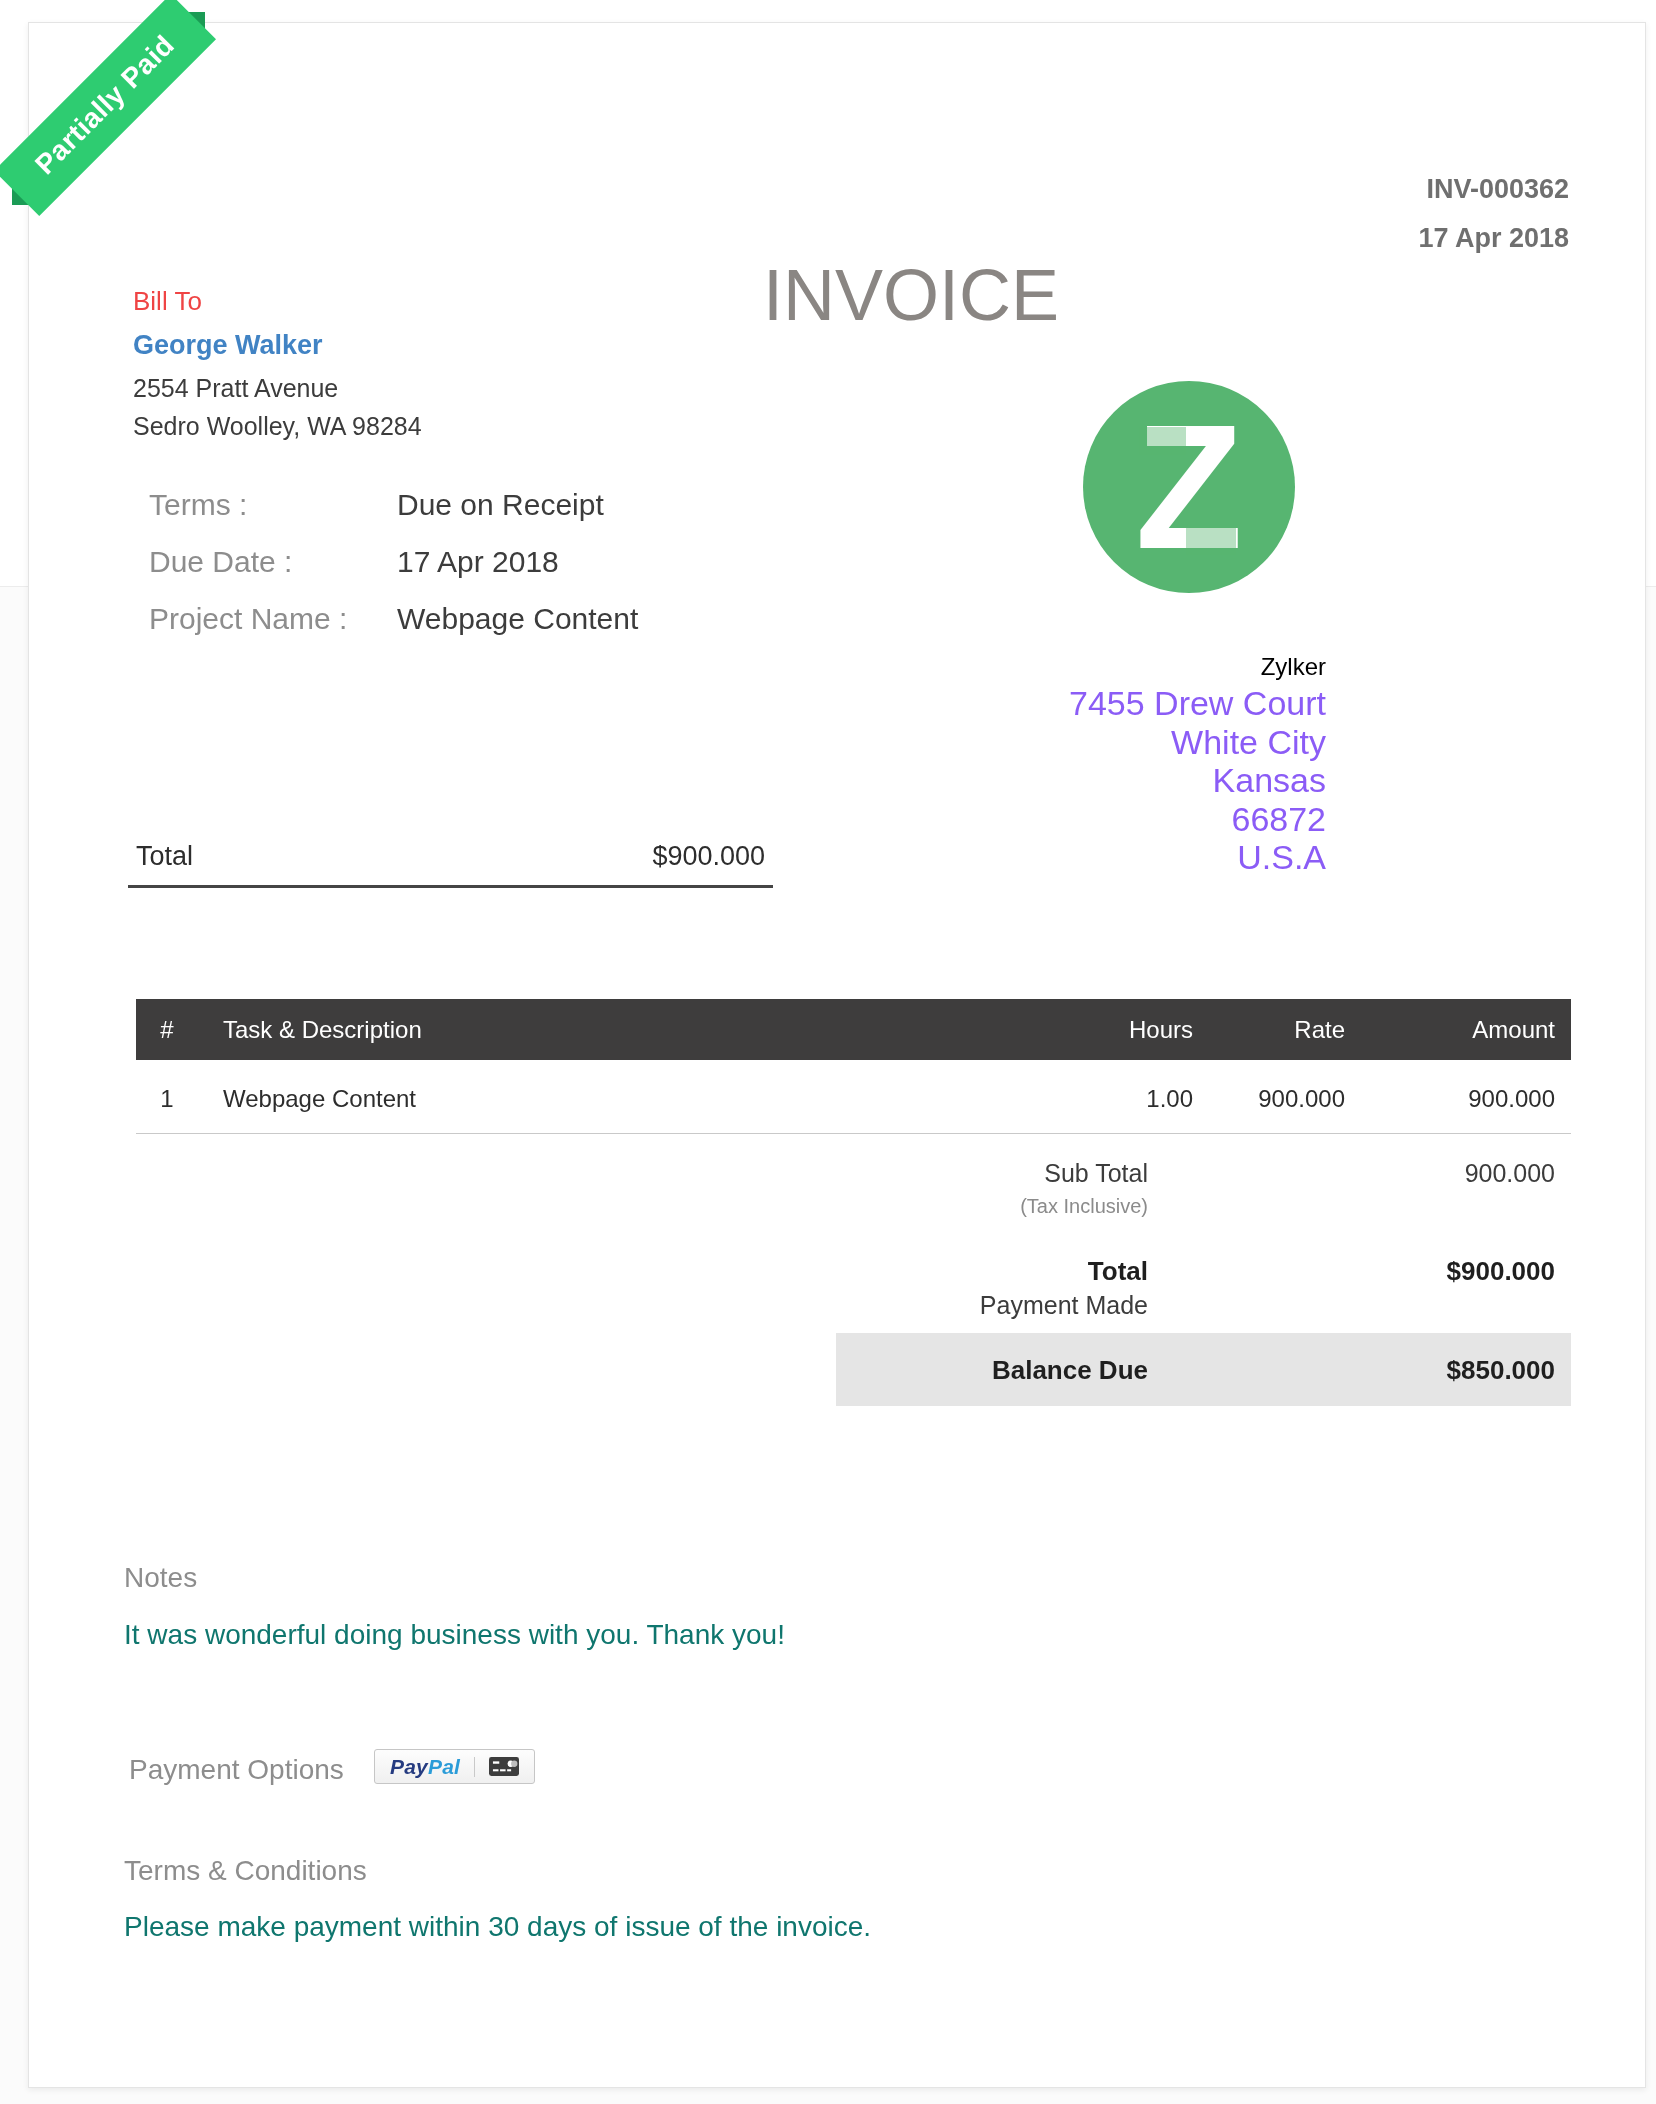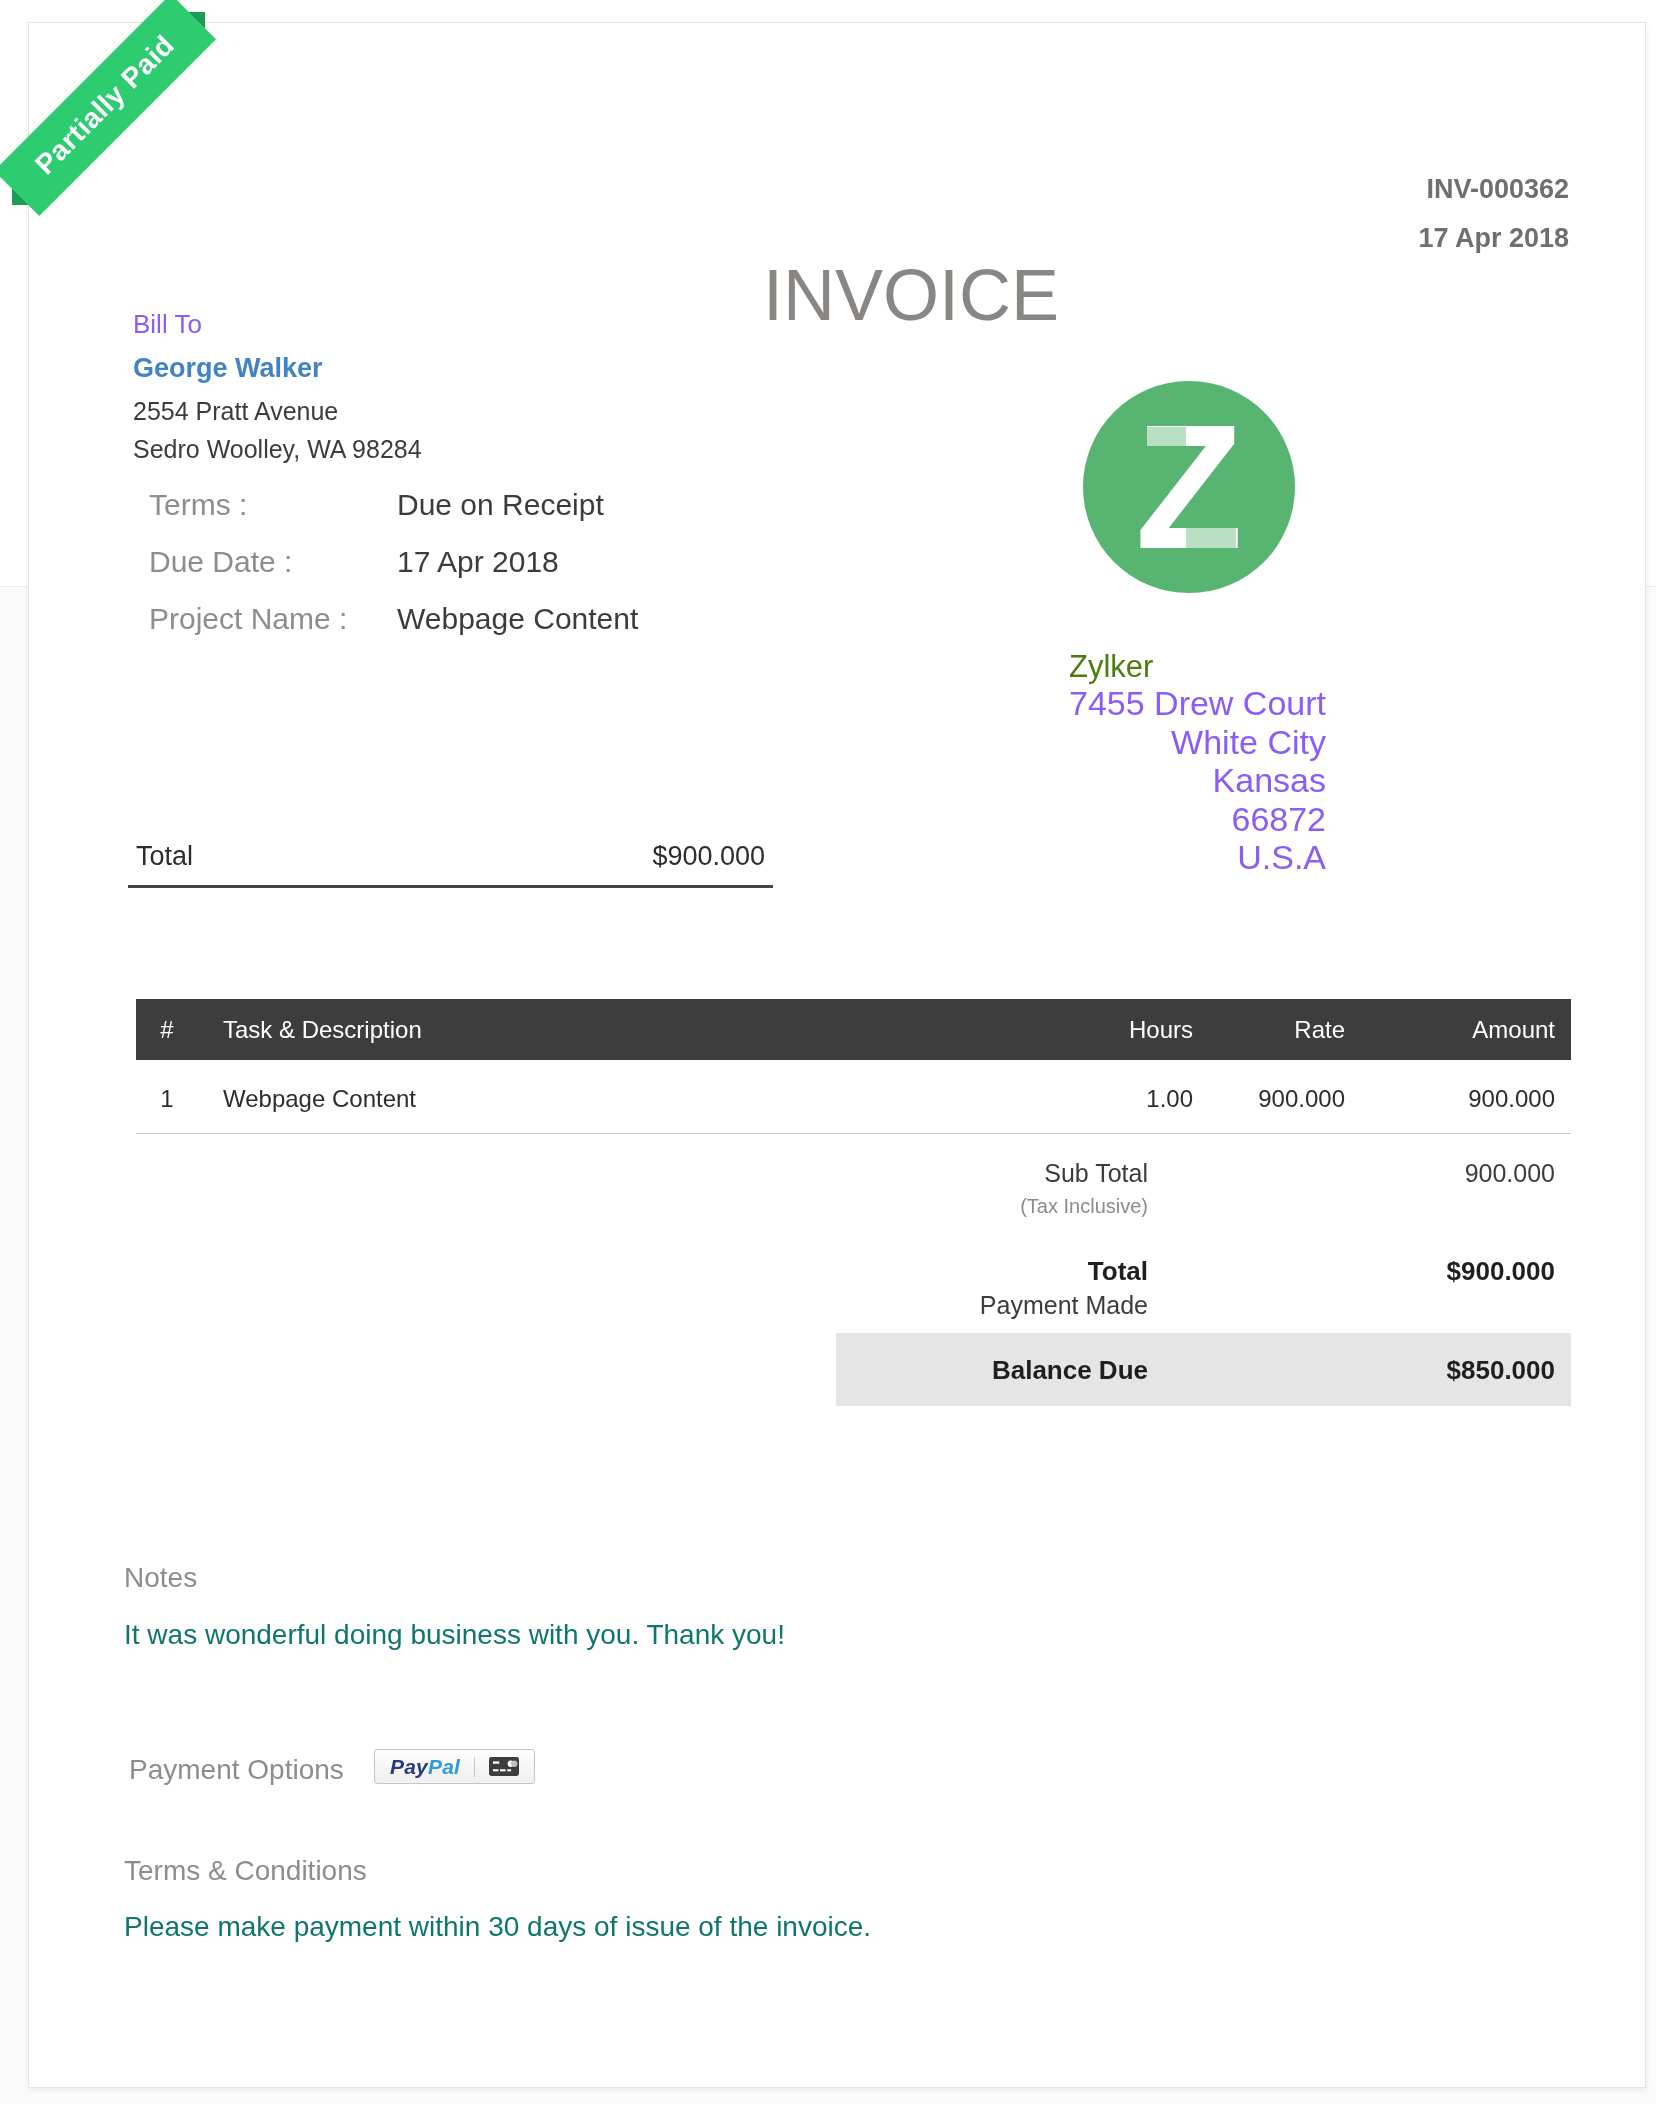--- a/index.html
+++ b/index.html
@@ -24,37 +24,37 @@
     transform:rotate(-45deg);
     display:flex;align-items:center;justify-content:center;
     color:#fff;font-size:28px;font-weight:bold;letter-spacing:.5px;
   }
   
   .inv-meta{position:absolute;top:142px;right:76px;text-align:right;font-size:27px;font-weight:bold;color:#6f6f6f;line-height:49px;}
   
   .inv-title{position:absolute;top:236px;left:632px;width:500px;text-align:center;font-size:72px;line-height:1;color:#8a8683;}
   
   .bill-to{position:absolute;left:104px;top:263px;}
-  .bill-to .lbl{font-size:26px;line-height:30px;color:#8b5cf6;margin-bottom:13px;margin-top:23px;}
+  .bill-to .lbl{font-size:26px;line-height:30px;color:#ef4444;margin-bottom:13px;}
   .bill-to .cust{font-size:27px;line-height:32px;font-weight:bold;color:#4183c4;margin-bottom:9px;cursor:pointer;}
   .bill-to .addr{font-size:25px;line-height:37.5px;color:#3c3c3c;}
   
   .details{position:absolute;left:120px;top:464px;font-size:30px;line-height:36px;}
   .details .row{margin-bottom:21px;display:flex;}
   .details .dl{width:248px;color:#8d8d8d;}
   .details .dv{color:#3c3c3c;}
   
   .logo{position:absolute;left:1054px;top:358px;width:212px;height:212px;border-radius:50%;background:#57b571;overflow:hidden;}
   .logo .z{position:absolute;left:0;top:0;width:212px;height:212px;display:flex;align-items:center;justify-content:center;
     font-size:176px;line-height:212px;font-weight:bold;color:#ffffff;}
   .logo .sheen{position:absolute;background:rgba(87,181,113,0.42);}
   .sheen1{left:56px;top:46px;width:47px;height:28px;}
   .sheen2{left:103px;top:146px;width:50px;height:28px;}
   .company{position:absolute;left:1040px;top:626px;}
-  .company .cname{font-size:31px;line-height:35px;color:#4d7c0f;}
+  .company .cname{font-size:24px;line-height:35px;color:#000000;text-align:right;}
   .company .cline{font-size:34px;line-height:38.5px;color:#8b5cf6;text-align:right;}
   
   .summary{position:absolute;left:99px;top:816px;width:629px;padding:0 8px 12px 8px;
     display:flex;justify-content:space-between;font-size:27px;line-height:34px;color:#2d2d2d;
     border-bottom:3px solid #454545;}
   
   .items{position:absolute;left:107px;top:976px;width:1435px;}
   .thead{display:flex;align-items:center;height:61px;background:#3e3d3d;color:#fff;font-size:24px;}
   .trow{display:flex;align-items:flex-start;padding:24px 0 19px 0;border-bottom:1px solid #c9c9c9;font-size:24px;line-height:30px;color:#2d2d2d;}
   .c-idx{width:62px;text-align:center;flex:none;}

